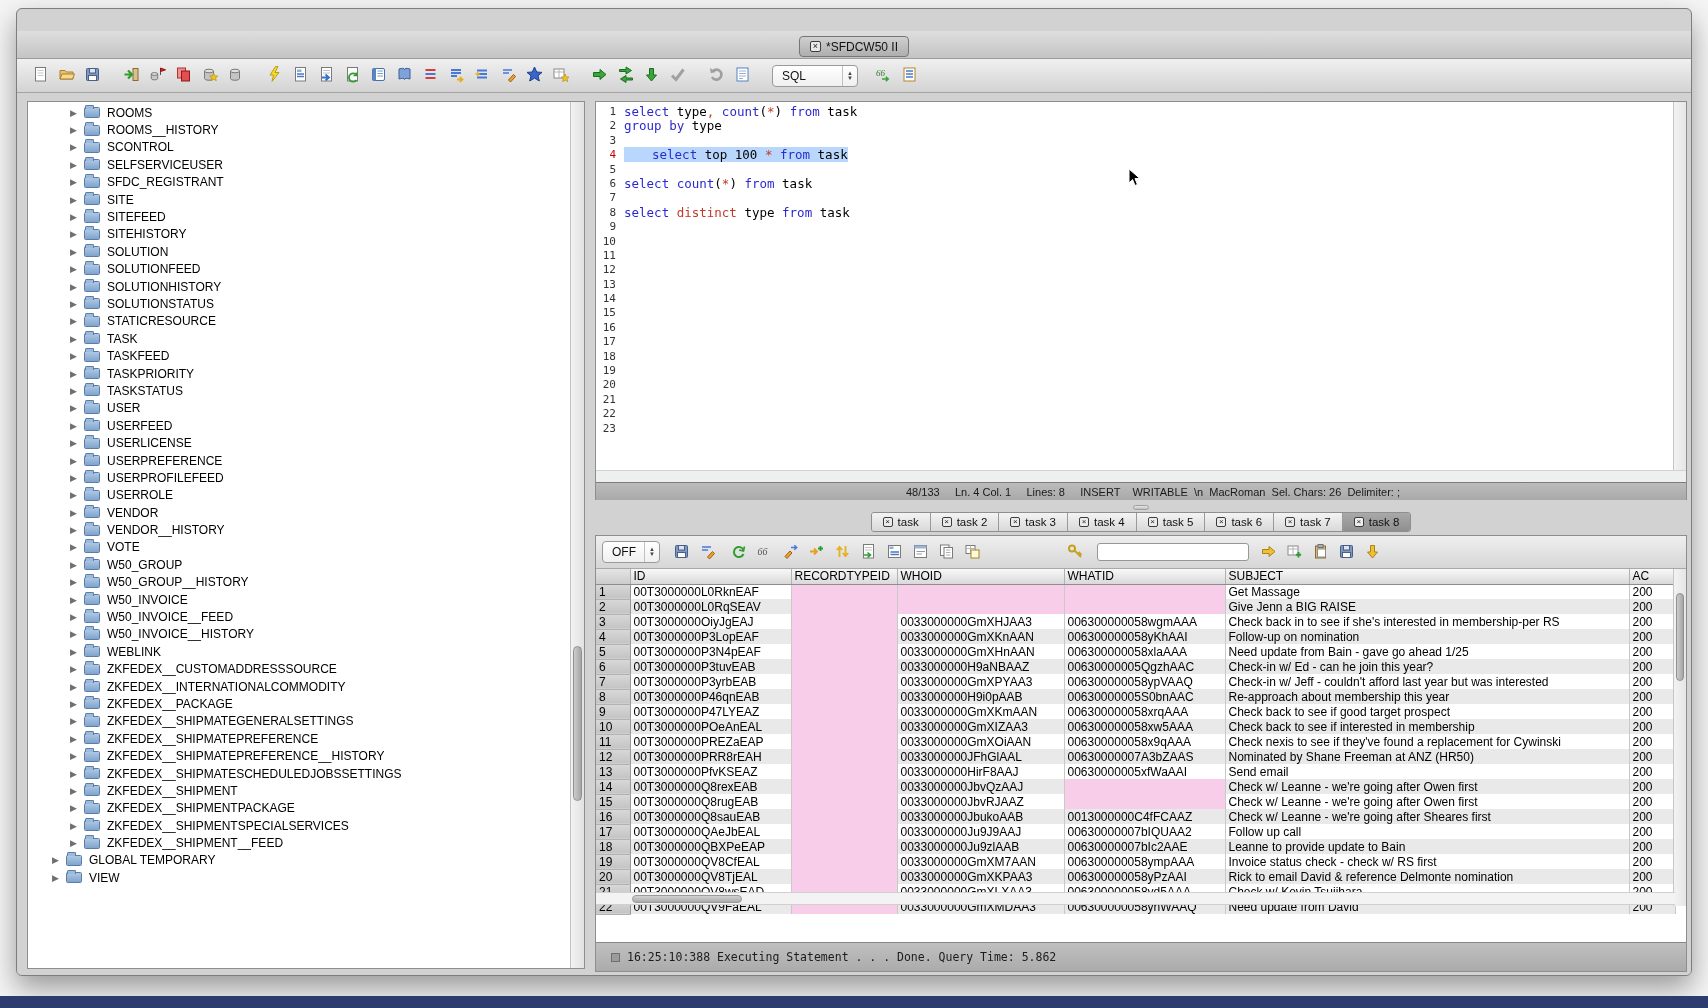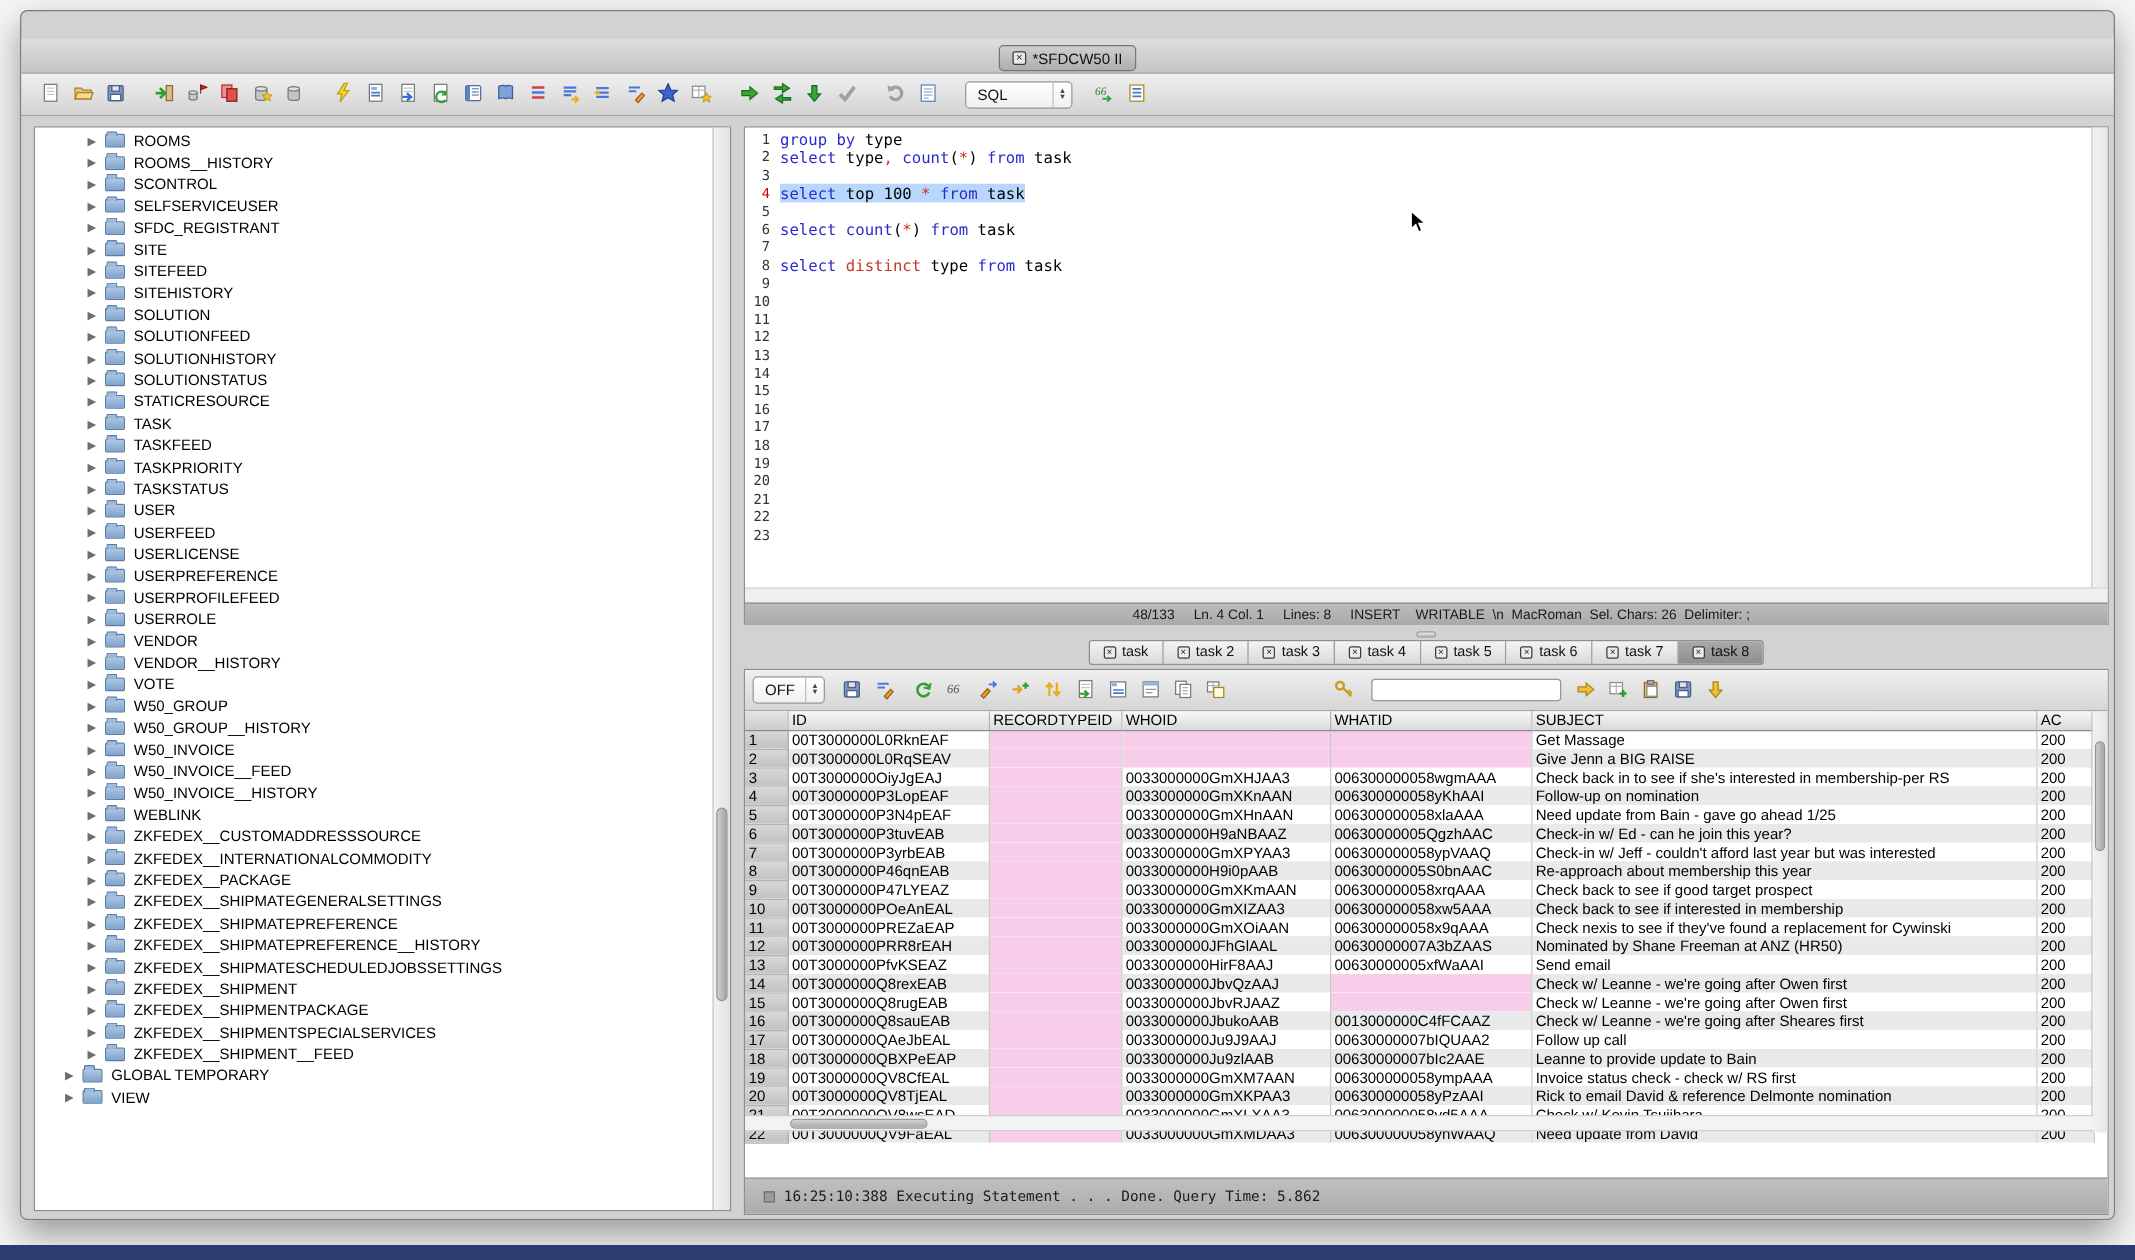--- a/index.html
+++ b/index.html
@@ -72,21 +72,21 @@
   .editor { position:absolute; left:0; top:0; width:1078px; height:368px; overflow:hidden;
     font-family:"DejaVu Sans Mono", monospace; font-size:12.5px; }
   .gutter { position:absolute; left:0; top:3px; width:20px; text-align:right; color:#333; }
   .gutter div { height:14.4px; line-height:14.4px; font-size:11px; }
   .gutter .cur { color:#cc0000; }
   .code { position:absolute; left:28px; top:3px; right:0; }
   .code div { height:14.4px; line-height:14.4px; white-space:pre; }
   .tok-k { color:var(--keyword,#2a2ad0); }
   .tok-r { color:var(--literal-red,#c23a2a); }
   .tok-p { color:#000; }
-  .hl { background:var(--selection,#b9d7fd); }
+  .hl { background:var(--selection,#b9d7fd);padding-left:28px; }
   .editor-vtrack { position:absolute; right:0; top:0; width:13px; height:368px;
     background:linear-gradient(90deg,#f2f2f2,#e6e6e6); border-left:1px solid #c6c6c6; }
   .editor-htrack { position:absolute; left:0; top:368px; width:100%; height:12px;
     background:#eef0f0; border-top:1px solid #d2d2d2; }
   .estatus { position:absolute; left:0; top:380px; width:100%; height:18px;
     background:linear-gradient(#bcbcbc,#a9a9a9); border-top:1px solid #7c7c7c;
     font-size:11px; color:#1a1a1a; display:flex; align-items:center; justify-content:center; white-space:pre;padding-left:24px; }
 
   .grip { position:absolute; left:50%; top:412px; transform:translateX(-50%); width:16px; height:5px;
     border-radius:3px; background:linear-gradient(#e8e8e8,#bdbdbd); border:1px solid #a0a0a0; }
@@ -613,22 +613,22 @@
                 <div>16</div>
                 <div>17</div>
                 <div>18</div>
                 <div>19</div>
                 <div>20</div>
                 <div>21</div>
                 <div>22</div>
                 <div>23</div>
               </div>
             <div class="code" id="editor-code">
+                <div><span class="tok-k">select</span><span class="tok-p"> type</span><span class="tok-r">,</span><span class="tok-p"> </span><span class="tok-k">count</span><span class="tok-p">(</span><span class="tok-r">*</span><span class="tok-p">)</span><span class="tok-p"> </span><span class="tok-k">from</span><span class="tok-p"> task</span></div>
                 <div><span class="tok-k">group by</span><span class="tok-p"> type</span></div>
-                <div><span class="tok-k">select</span><span class="tok-p"> type</span><span class="tok-r">,</span><span class="tok-p"> </span><span class="tok-k">count</span><span class="tok-p">(</span><span class="tok-r">*</span><span class="tok-p">)</span><span class="tok-p"> </span><span class="tok-k">from</span><span class="tok-p"> task</span></div>
                 <div>&nbsp;</div>
                 <div><span class="hl"><span class="tok-k">select</span><span class="tok-p"> top 100 </span><span class="tok-r">*</span><span class="tok-p"> </span><span class="tok-k">from</span><span class="tok-p"> task</span></span></div>
                 <div>&nbsp;</div>
                 <div><span class="tok-k">select</span><span class="tok-p"> </span><span class="tok-k">count</span><span class="tok-p">(</span><span class="tok-r">*</span><span class="tok-p">)</span><span class="tok-p"> </span><span class="tok-k">from</span><span class="tok-p"> task</span></div>
                 <div>&nbsp;</div>
                 <div><span class="tok-k">select</span><span class="tok-p"> </span><span class="tok-r">distinct</span><span class="tok-p"> type </span><span class="tok-k">from</span><span class="tok-p"> task</span></div>
                 <div>&nbsp;</div>
                 <div>&nbsp;</div>
                 <div>&nbsp;</div>
                 <div>&nbsp;</div>

